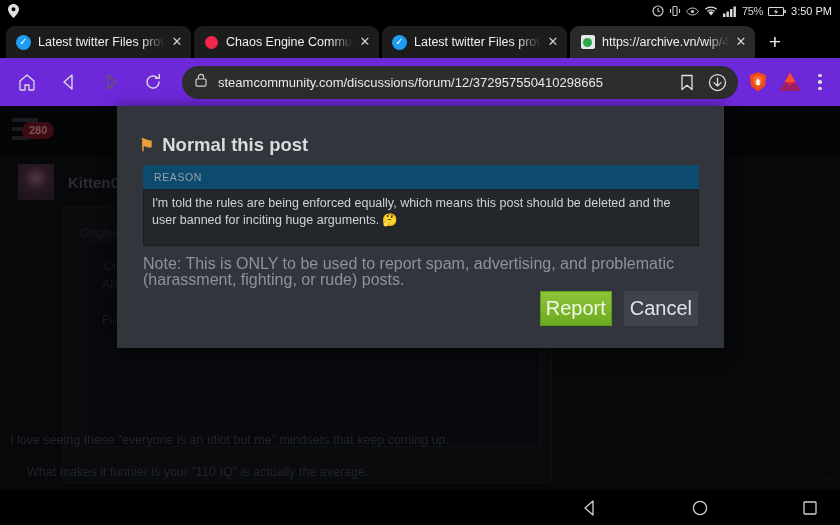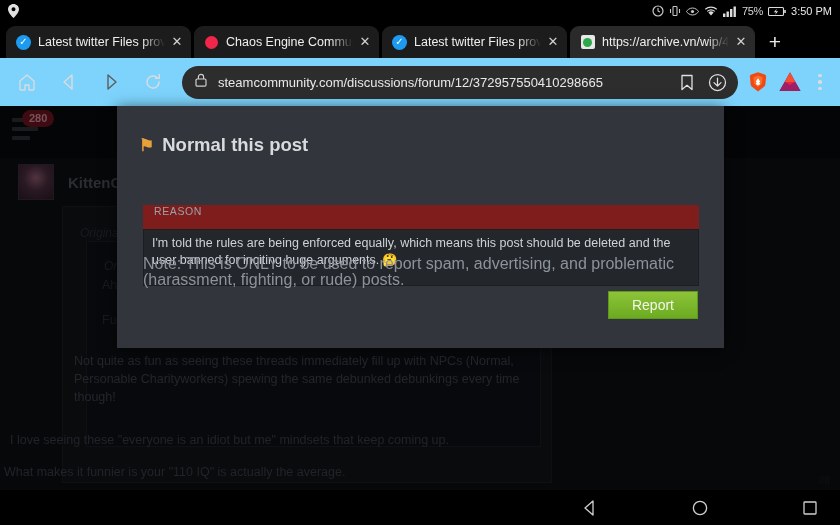--- a/index.html
+++ b/index.html
@@ -73,21 +73,21 @@
     display: flex; align-items: center; justify-content: center;
   }
   .fav-archive i {
     width: 9px; height: 9px; border-radius: 50%;
     background: #2aa84a; display: block;
   }
 
   
   #toolbar {
     position: absolute; top: 58px; left: 0; width: 840px; height: 48px;
-    background: #7dd3fc; display: flex; align-items: center; padding: 0 6px;
+    background: #6d28d9; display: flex; align-items: center; padding: 0 6px;
   }
   .nav-btn {
     width: 42px; height: 42px; display: flex; align-items: center;
     justify-content: center; cursor: pointer; color: #dcdcdc;
   }
   .nav-btn.disabled { color: #5d5d5d; }
   #url-bar {
     flex: 1 1 auto; height: 33px; margin: 0 4px 0 8px;
     background: #2d2d2d; border-radius: 17px;
     display: flex; align-items: center; padding: 0 6px 0 13px;
@@ -118,21 +118,21 @@
     background: #0d0f12; overflow: hidden;
   }
   #page-header {
     position: absolute; top: 0; left: 0; width: 840px; height: 52px;
     background: #07090b;
   }
   #hamburger { position: absolute; left: 12px; top: 12px; width: 40px; }
   #hamburger .bar { width: 26px; height: 4px; background: #2c2f34; margin-bottom: 5px; border-radius: 1px; display: block; }
   #hamburger .bar.short { width: 18px; }
   #notif-badge {
-    position: absolute; left: 22px; top: 4px;
+    position: absolute; left: 22px; top: 16px;
     background: #6b1320; color: #cf8d97;
     font-size: 11px; font-weight: bold;
     padding: 2px 7px; border-radius: 9px; line-height: 1.2;
   }
   #post-header { position: absolute; left: 18px; top: 58px; display: flex; align-items: center; }
   #avatar {
     width: 36px; height: 36px;
     background: linear-gradient(150deg,#6d3a54 0%, #3a2030 55%, #241a24 100%);
     border: 1px solid #3a2b36;
   }
@@ -146,21 +146,21 @@
   #quote-inner { left: 86px; top: 135px; width: 455px; height: 206px; background:#0e1116; border:1px solid #191c21;}
   .quote-label { color: #2b2f36; font-size: 12px; font-style: italic; }
   .page-text { color: #2a2e35; font-size: 12.5px; line-height: 18px; }
 
   #ql-1 { position: absolute; left: 80px; top: 120px; }
   #ql-2 { position: absolute; left: 104px; top: 153px; }
   #qt-1 { position: absolute; left: 102px; top: 170px; }
   #qt-2 { position: absolute; left: 102px; top: 205px; }
   #qt-3 { position: absolute; left: 74px; top: 246px; width: 460px; color:#3b4049; }
   #body-1 { position: absolute; left: 10px; top: 325px; color:#383d46; }
-  #body-2 { position: absolute; left: 4px; top: 357px; color:#383d46; }
+  #body-2 { position: absolute; left: 27px; top: 357px; color:#383d46; }
   #page-corner { position: absolute; right: 10px; bottom: 4px; color: #1a1d22; font-size: 10px; }
 
   
   #modal-overlay {
     position: absolute; top: 106px; left: 0; width: 840px; height: 384px;
     background: rgba(0,0,0,0.42);
   }
   #report-dialog {
     position: absolute; left: 117px; top: 106px;
     width: 607px; height: 242px;
@@ -170,44 +170,43 @@
   #dialog-title {
     position: absolute; left: 22px; top: 28px;
     font-size: 18.5px; font-weight: bold; color: #d8dadd;
     display: flex; align-items: center; gap: 8px;
   }
   #flag-icon { font-size: 17px; color: #e8a13a; line-height: 1; }
   #reason-field {
     position: absolute; left: 26px; top: 59px; width: 556px;
   }
   #reason-label-bar {
-    background: #7f1d1d; height: 24px; display: flex; 
+    background: #0c4a6e; height: 24px; display: flex; align-items: center;
     padding-left: 11px;
-    margin-top: 40px;
   }
   #reason-label { color: #9aa0a8; font-size: 10.5px; letter-spacing: 0.6px; }
   #reason-textarea {
     width: 556px; height: 57px; background: #23262b;
     border: 1px solid #1b1e23; color: #cfd3d8;
     font-family: "Liberation Sans", sans-serif; font-size: 12.5px;
     line-height: 17px; padding: 5px 8px; resize: none; outline: none;
     display: block;
   }
   #dialog-note {
     position: absolute; left: 26px; top: 150px; width: 562px;
     color: #8d939b; font-size: 16px; line-height: 16px;
   }
   #dialog-buttons {
     position: absolute; right: 26px; top: 185px;
     display: flex; gap: 12px;
   }
   .dlg-btn {
     border: none; cursor: pointer;
-    font-family: "Liberation Sans", sans-serif; font-size: 14px;
-    padding: 6px 24px; min-width: 70px;
+    font-family: "Liberation Sans", sans-serif; font-size: 20px;
+    padding: 6px 6px; min-width: 70px;
   }
   #report-button {
     background: linear-gradient(to bottom, #8fc43a 0%, #6aaa1f 100%);
     color: #f3f7ea; box-shadow: inset 0 0 0 1px #5d9a18;
   }
   #cancel-button {
     background: #3e434c; color: #dfe2e6;
   }
 
   
@@ -401,21 +400,20 @@
       <div id="username">KittenGri</div>
     </div>
 
     <div class="quote-box" id="quote-outer"></div>
     <div class="quote-box" id="quote-inner"></div>
 
     <div id="ql-1" class="quote-label">Originall</div>
     <div id="ql-2" class="quote-label">Orig</div>
     <div id="qt-1" class="page-text">Ah, a</div>
     <div id="qt-2" class="page-text">Fun,</div>
-    <div id="qt-3" class="page-text">Not quite as fun as seeing these threads immediately fill up with NPCs (Normal, Personable Charityworkers) spewing the same debunked debunkings every time though!</div>
     <div id="body-1" class="page-text">I love seeing these "everyone is an idiot but me" mindsets that keep coming up.</div>
     <div id="body-2" class="page-text">What makes it funnier is your "110 IQ" is actually the average.</div>
     <div id="page-corner">#8</div>
   </div>
 
   <div id="modal-overlay"></div>
 
   <div id="report-dialog">
     <div id="dialog-title">
       <span id="flag-icon">⚑</span>
@@ -426,20 +424,21 @@
       <div id="reason-label-bar">
         <span id="reason-label">REASON</span>
       </div>
       <textarea id="reason-textarea" placeholder="" style="">I'm told the rules are being enforced equally, which means this post should be deleted and the user banned for inciting huge arguments. 🤔</textarea>
     </div>
 
     <div id="dialog-note">Note: This is ONLY to be used to report spam, advertising, and problematic (harassment, fighting, or rude) posts.</div>
 
     <div id="dialog-buttons">
       <button id="report-button" class="dlg-btn">Report</button>
+      <button id="cancel-button" class="dlg-btn">Cancel</button>
     </div>
   </div>
 
   <div id="page-bottom-fill"></div>
   <div id="android-nav">
     <div class="and-btn">
       <svg width="18" height="18" viewBox="0 0 18 18">
           <path d="M12 2L4 9l8 7V2z" fill="none" stroke="#cfcfcf" stroke-width="1.3" stroke-linejoin="round"></path>
         </svg>
     </div>

